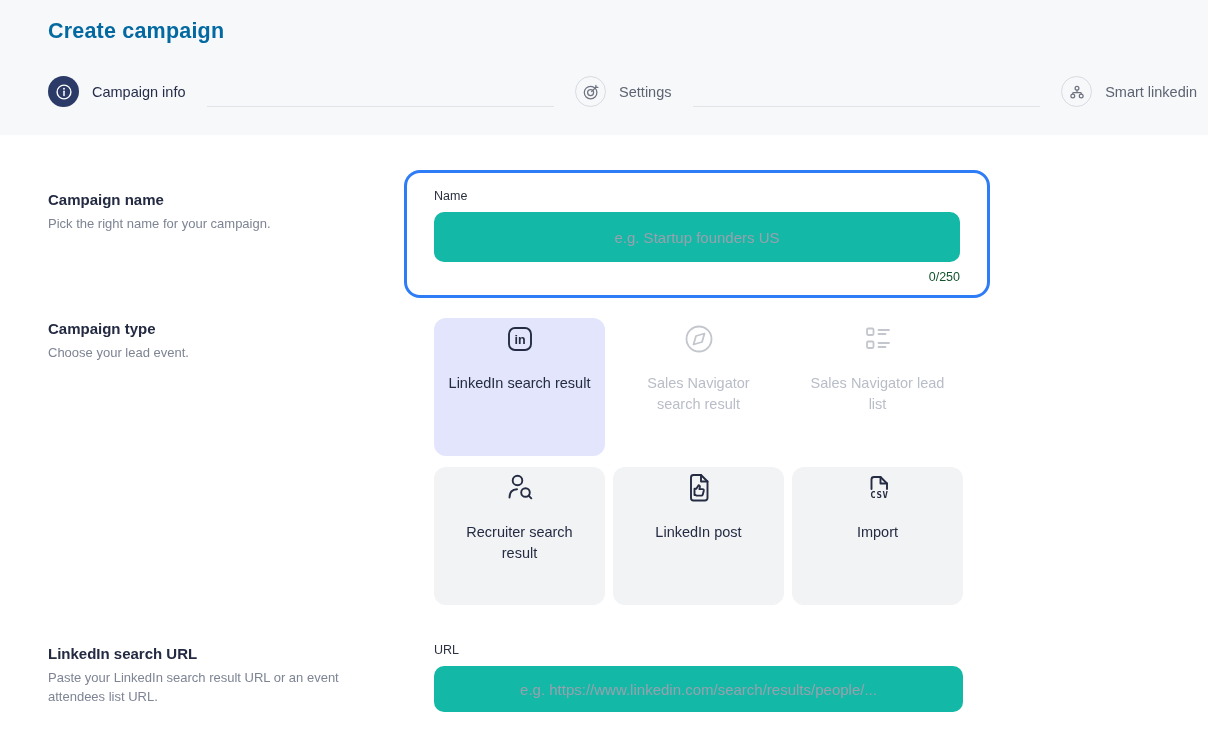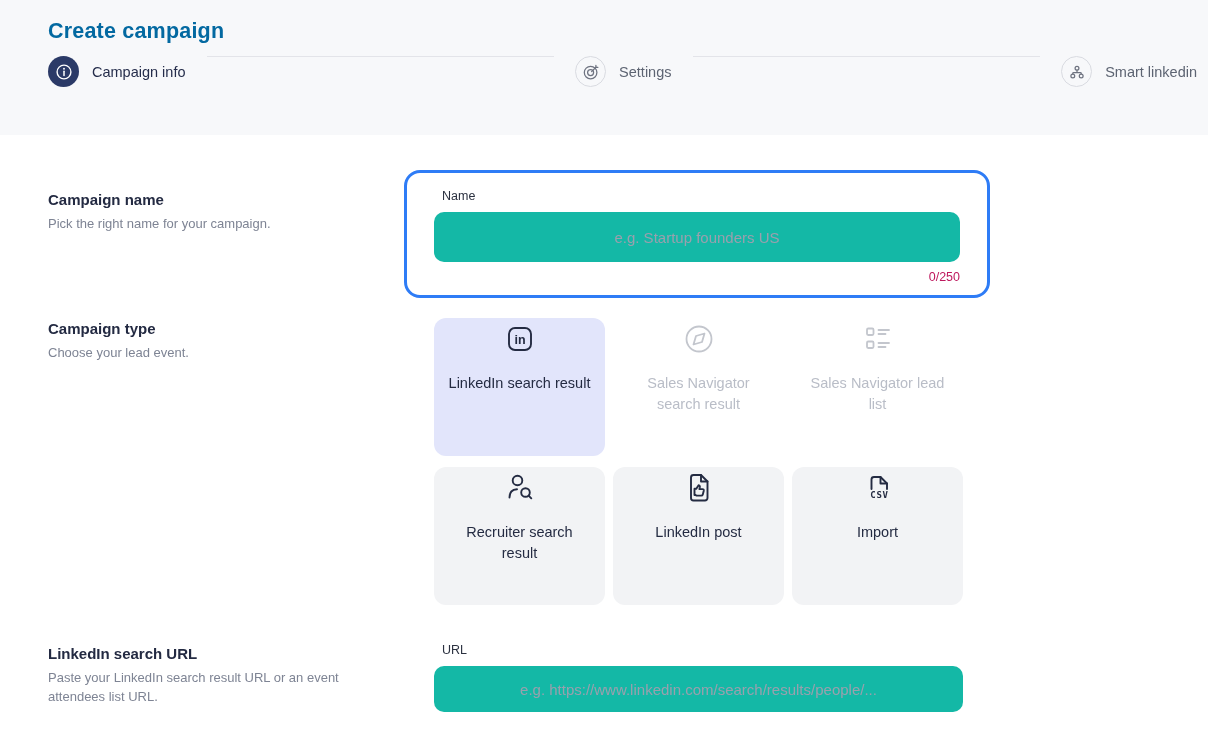--- a/index.html
+++ b/index.html
@@ -19,22 +19,22 @@
   }
   .page-title {
     margin: 0;
     font-size: 21.5px;
     font-weight: 700;
     color: #0369a1;
     letter-spacing: 0.2px;
   }
   .stepper {
     display: flex;
-    align-items: flex-start;
-    margin-top: 12px;
+    align-items: flex-end;
+    margin-top: 32px;
     margin-right: -37px; 
   }
   .step { display: flex; align-items: center; gap: 13px; flex-shrink: 0; }
   .step-circle {
     width: 31px; height: 31px; border-radius: 50%;
     display: flex; align-items: center; justify-content: center;
   }
   .step.active .step-circle { background: #2b3a67; }
   .step.upcoming .step-circle { background: #f7f8fa; border: 1px solid #d9dbe1; }
   .step-label { font-size: 14.5px; white-space: nowrap; }
@@ -53,33 +53,33 @@
   .row-name { margin-top: 35px; }
   .row-name .row-left { padding-top: 21px; }
   .name-card {
     margin-left: -30px;
     width: 586px;
     border: 3px solid #2e7cf6;
     border-radius: 16px;
     padding: 16px 27px 11px 27px;
     background: #fff;
   }
-  .field-label { display: block; font-size: 12.5px; color: #2b3140; margin-bottom: 9px; margin-left: 8px; }
+  .field-label { display: block; font-size: 12.5px; color: #2b3140; margin-bottom: 9px; }
   .text-input {
     width: 100%; height: 50px;
     background: #14b8a6;
     border: none; border-radius: 10px;
     padding: 0 18px;
     font-size: 15px; color: #242b42;
     font-family: inherit;
     outline: none;
     text-align: center;
   }
   .text-input::placeholder { color: #9aa0ad; }
-  .char-counter { text-align: right; font-size: 12.5px; color: #be185d; margin-top: 8px; }
+  .char-counter { text-align: right; font-size: 12.5px; color: #14532d; margin-top: 8px; }
 
   
   .row-type { margin-top: 20px; }
   .row-type .row-left { padding-top: 2px; }
   .type-grid {
     display: grid;
     grid-template-columns: repeat(3, 171px);
     column-gap: 8px; row-gap: 11px;
   }
   .type-card {

